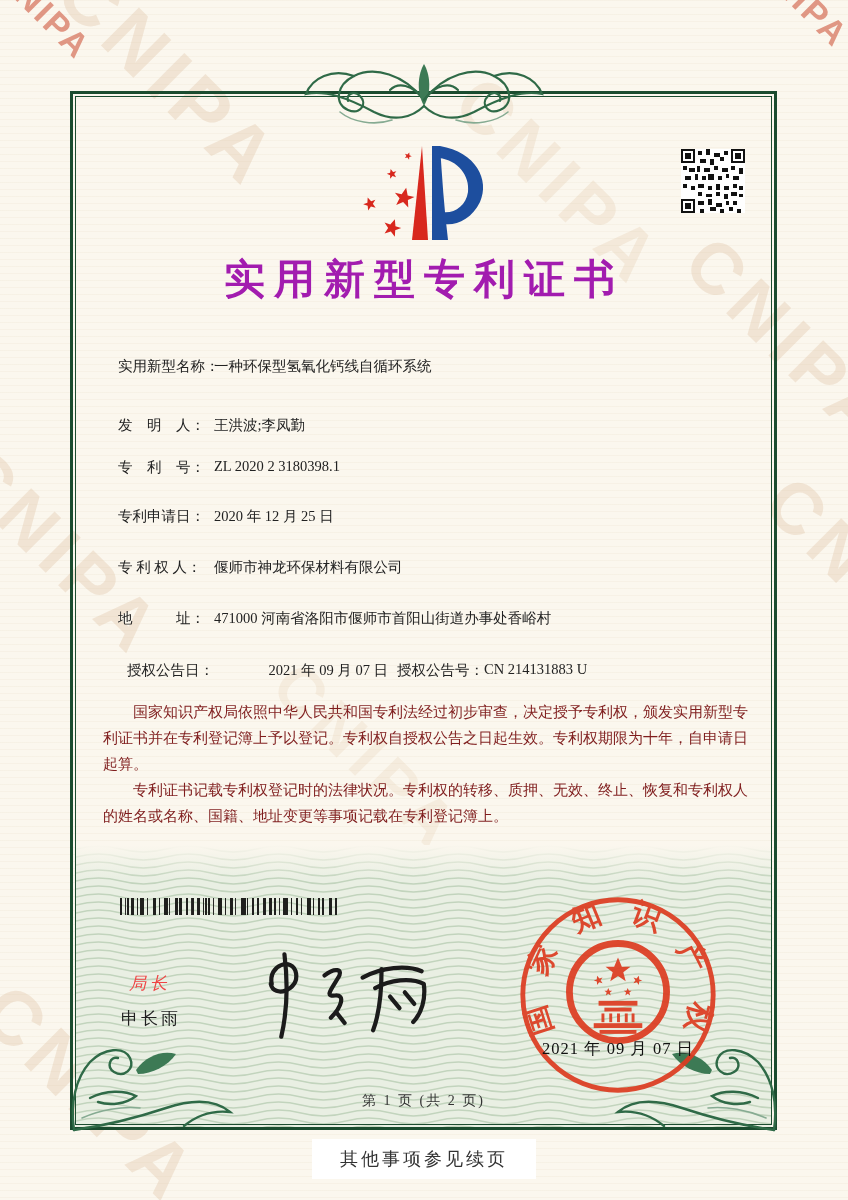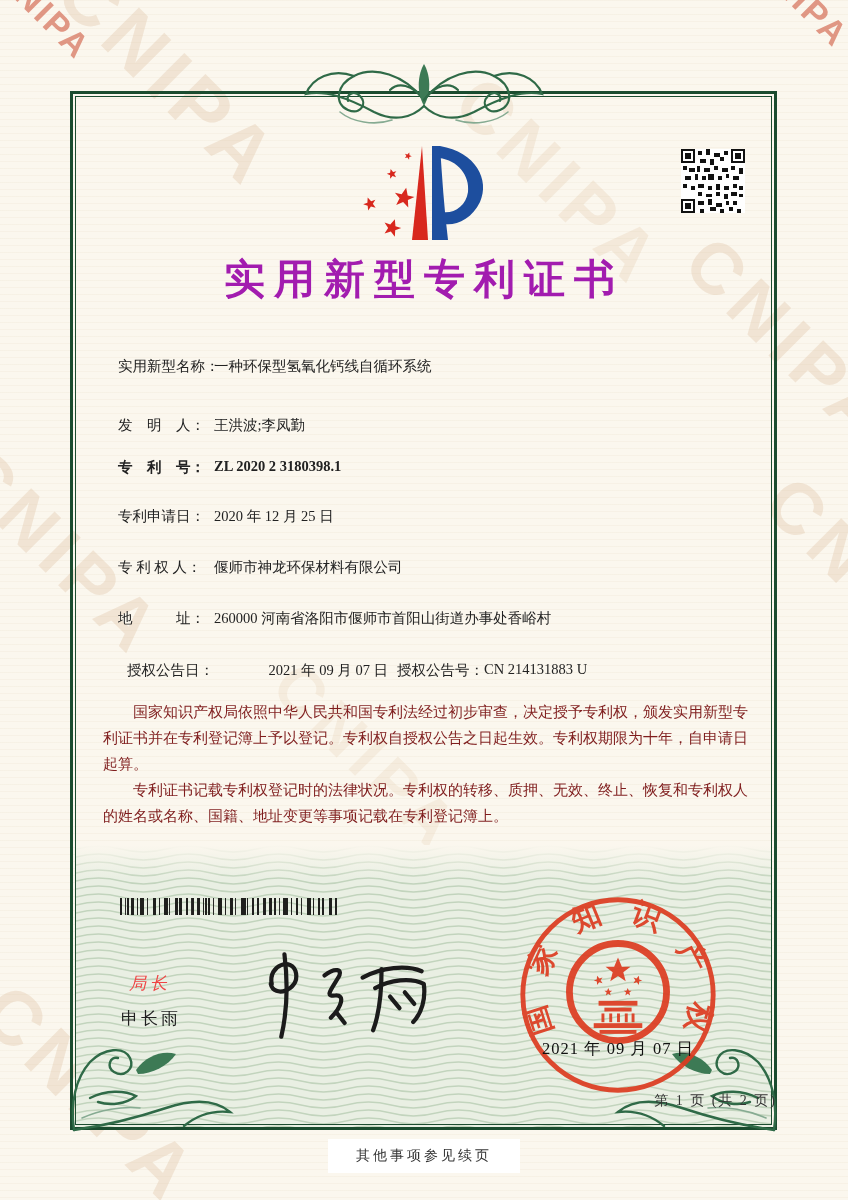--- a/index.html
+++ b/index.html
@@ -48,24 +48,24 @@
         transparent 6px 11px, #20201e 11px 14px, transparent 14px 17px, #20201e 17px 18px, transparent 18px 22px);
   }
   .officer-title { position:absolute; left:129px; top:972px; font-size:17px;
                    letter-spacing:4px; color:#ef4444;font-style:italic; }
   .officer-name { position:absolute; left:121px; top:1007px; font-size:17px;
                   letter-spacing:3px; color:#1f1f1f;font-family:Liberation Serif, serif; }
   .signature { position:absolute; left:252px; top:948px; }
   .seal { position:absolute; left:516px; top:893px; }
   .seal-date { position:absolute; left:512px; top:1038px; width:212px; text-align:center;
                font-size:16.5px; color:#111; letter-spacing:1px; z-index:4; }
-  .page-info { position:absolute; left:70px; top:1092px; width:707px; text-align:right;
+  .page-info { position:absolute; left:70px; top:1092px; width:707px; text-align:center;
                font-size:14px; color:#333; letter-spacing:2px; }
   .cont-note { position:absolute; left:50%; transform:translateX(-50%); top:1139px;
-               background:#ffffff; padding:8px 28px; font-size:14px; letter-spacing:3px;
+               background:#ffffff; padding:8px 28px; font-size:18px; letter-spacing:3px;
                color:#333; z-index:3; }
 </style>
 </head>
 <body>
 
 <div class="page">
 
   <div class="page-texture"></div>
 
   <span class="wm" style="left:30px; top:30px; font-size:78px;">CNIPA</span>
@@ -222,35 +222,35 @@
     <h1 class="doc-title">实用新型专利证书</h1>
 
     <div class="row" style="top:357px;">
       <span class="lbl">实用新型名称：</span>
       <span class="val">一种环保型氢氧化钙线自循环系统</span>
     </div>
     <div class="row" style="top:408px;margin-top:8px;">
       <span class="lbl">发　明　人：</span>
       <span class="val">王洪波;李凤勤</span>
     </div>
-    <div class="row" style="top:458px;font-weight:bold;">
+    <div class="row" style="top:458px;">
       <span class="lbl">专　利　号：</span>
       <span class="val">ZL 2020 2 3180398.1</span>
     </div>
     <div class="row" style="top:507px;">
       <span class="lbl">专利申请日：</span>
       <span class="val">2020 年 12 月 25 日</span>
     </div>
     <div class="row" style="top:558px;">
       <span class="lbl">专 利 权 人：</span>
       <span class="val">偃师市神龙环保材料有限公司</span>
     </div>
     <div class="row" style="top:609px;">
       <span class="lbl">地　　　址：</span>
-      <span class="val">260000 河南省洛阳市偃师市首阳山街道办事处香峪村</span>
+      <span class="val">471000 河南省洛阳市偃师市首阳山街道办事处香峪村</span>
     </div>
     <div class="row" style="top:661px;text-align:right;">
       <span class="lbl">授权公告日：</span>
       <span class="val val-fixed">2021 年 09 月 07 日</span>
       <span class="lbl">授权公告号：</span>
       <span class="val">CN 214131883 U</span>
     </div>
 
     <div class="body-text">
       <p>国家知识产权局依照中华人民共和国专利法经过初步审查，决定授予专利权，颁发实用新型专利证书并在专利登记簿上予以登记。专利权自授权公告之日起生效。专利权期限为十年，自申请日起算。</p>

